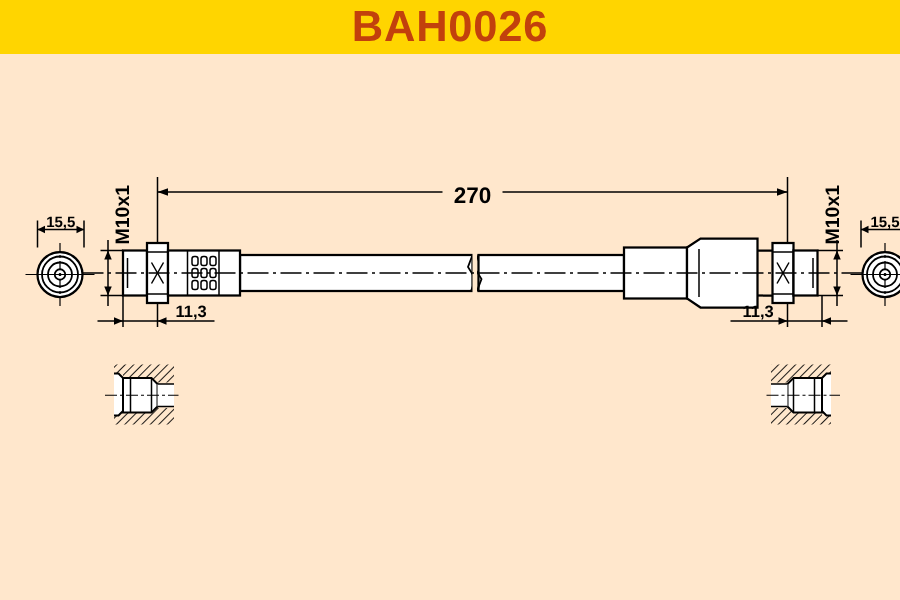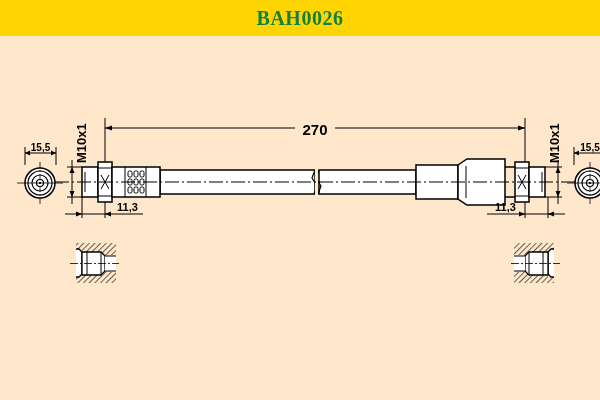--- a/index.html
+++ b/index.html
@@ -1,18 +1,18 @@
 <!DOCTYPE html>
 <html><head>
   <meta charset="utf-8">
   <style>
     html, body { margin: 0; padding: 0; }
     body { width: 600px; height: 400px; overflow: hidden; background: #FFE7CC; font-family: "Liberation Sans", sans-serif; }
     .header { position: absolute; left: 0; top: 0; width: 600px; height: 36px; background: #FFD500; display: flex; align-items: center; justify-content: center; }
-    .title { font-family: Liberation Serif, serif; font-weight: bold; font-size: 20px; color: #15803d; letter-spacing: 0.5px; }
+    .title { font-family: Liberation Sans, sans-serif; font-weight: bold; font-size: 29px; color: #c2410c; letter-spacing: 0.5px; }
     .canvas { position: absolute; left: 15px; top: 36px; width: 600px; height: 364px; }
     svg text { font-family: "Liberation Sans", sans-serif; font-weight: bold; fill: #000; }
   </style>
 </head>
 <body>
 
 <div class="header">
   <span class="title">BAH0026</span>
 </div>
 

